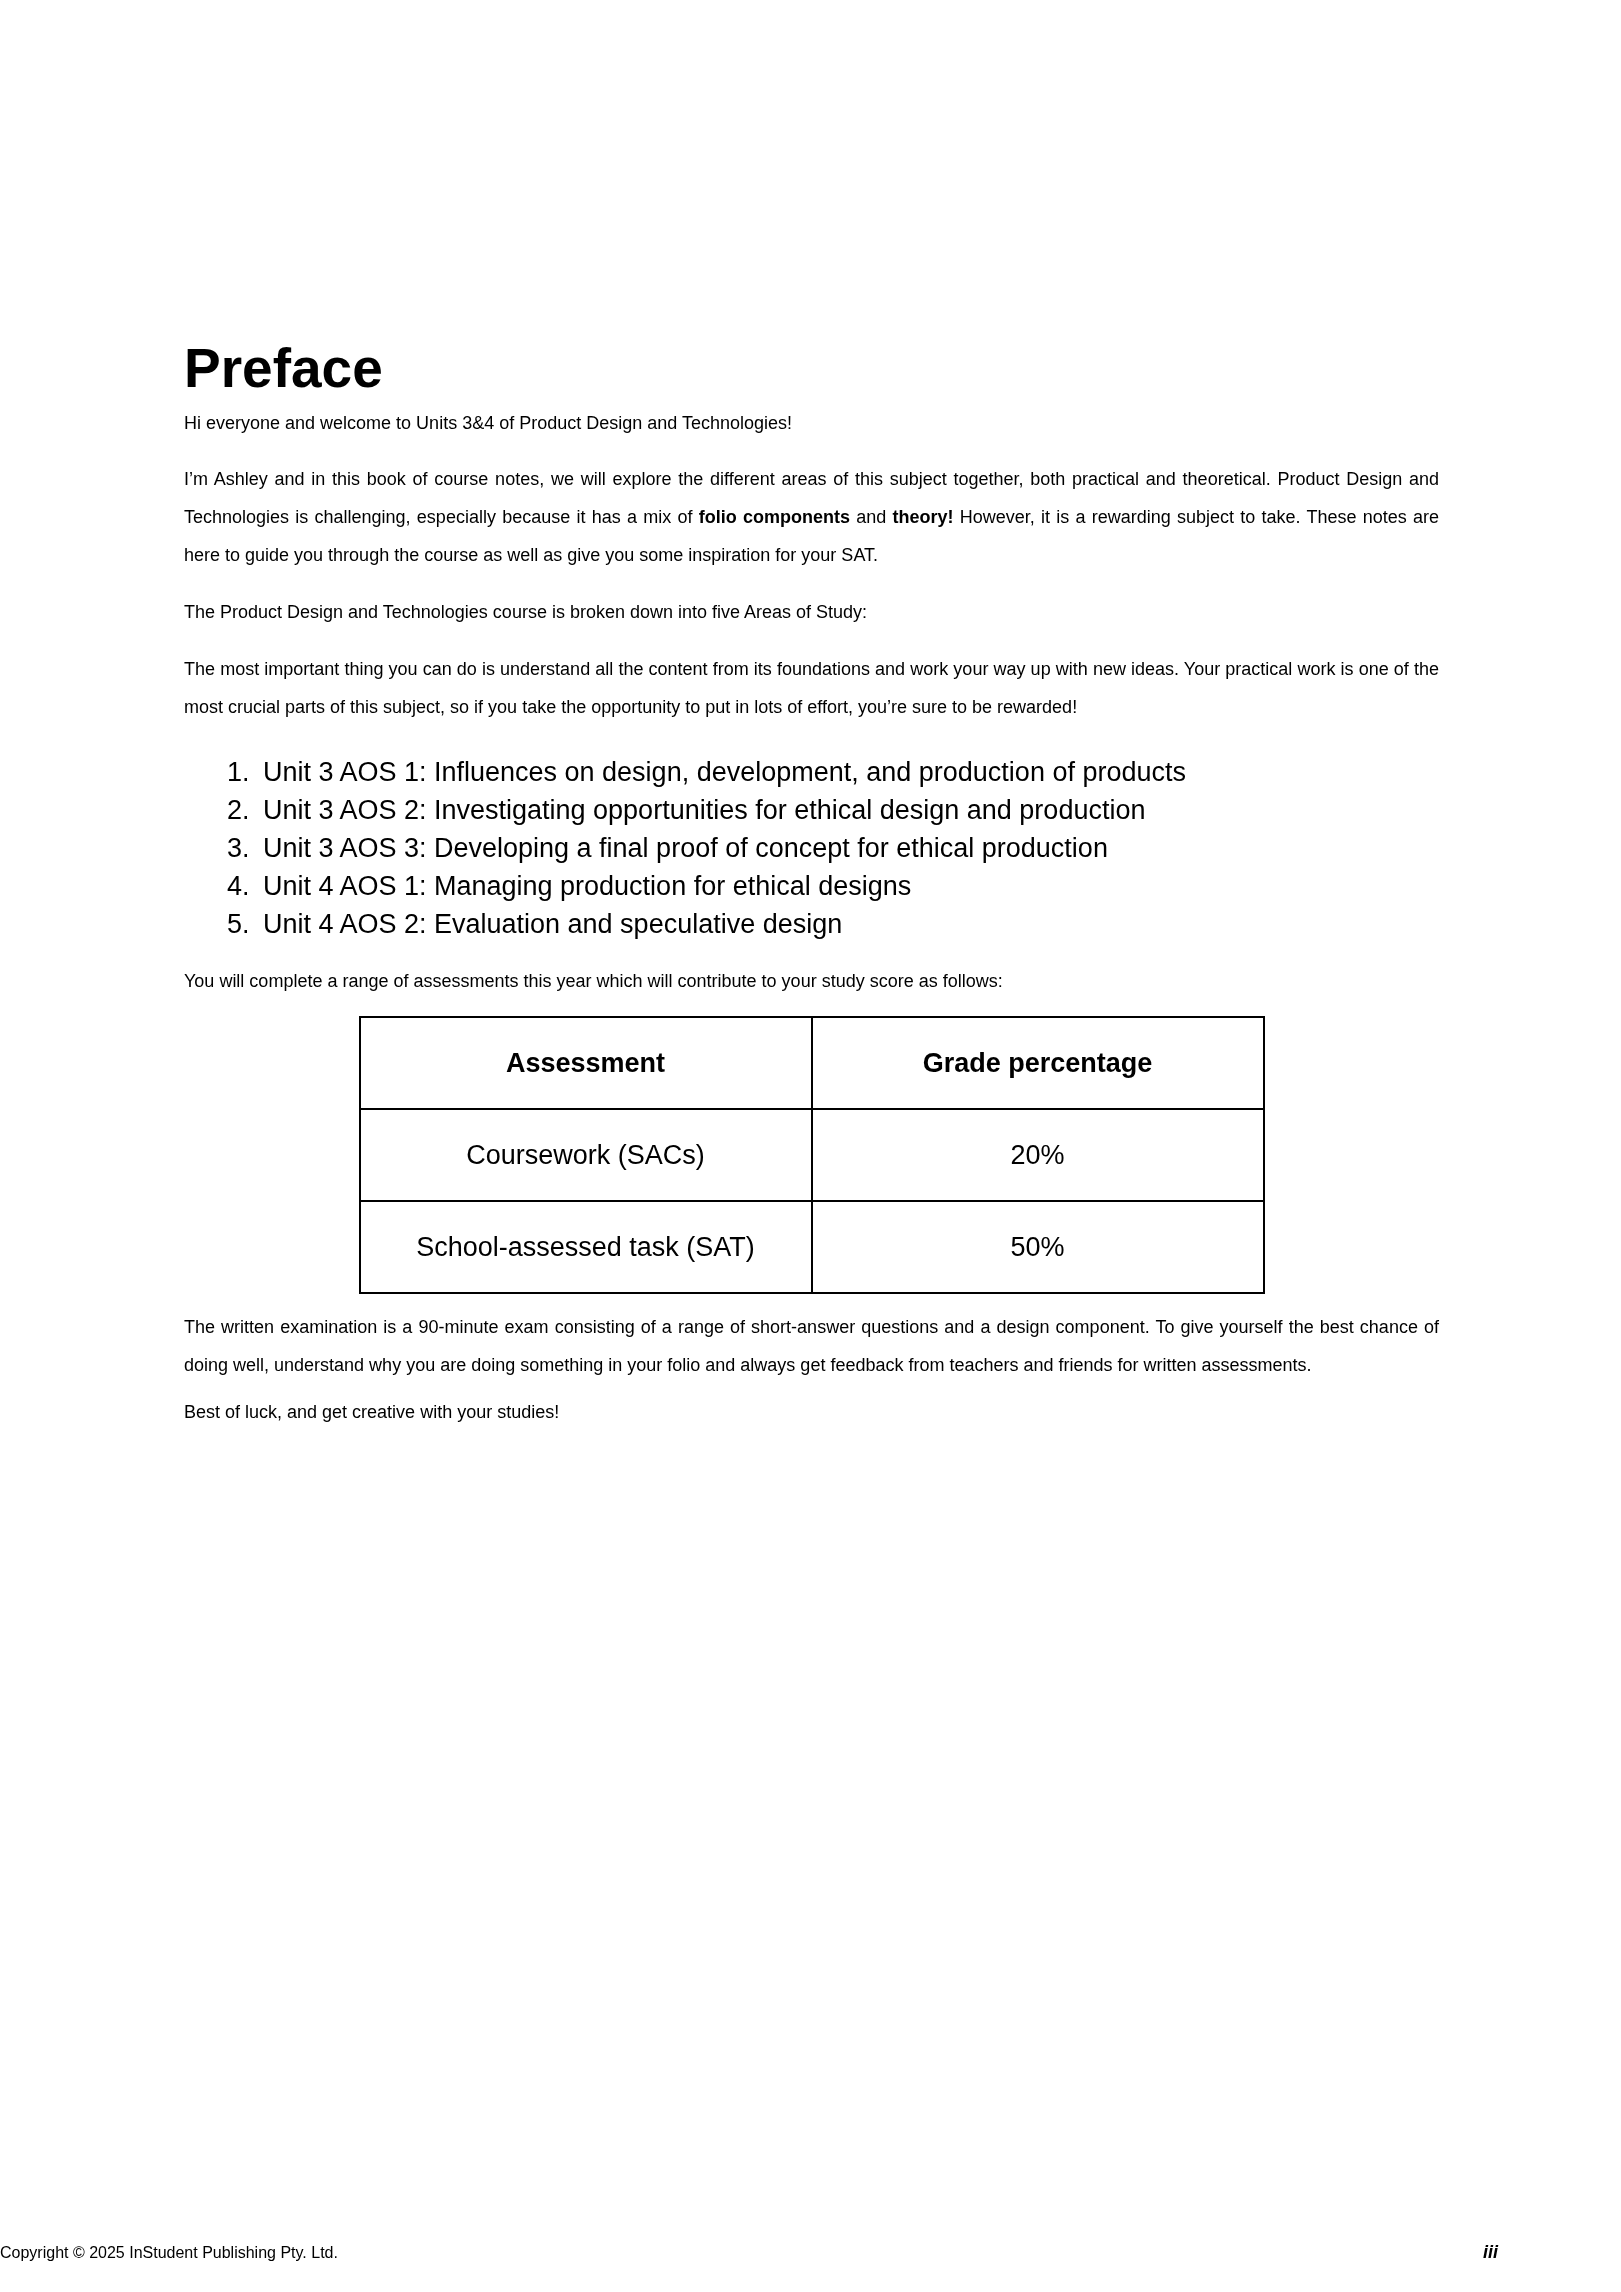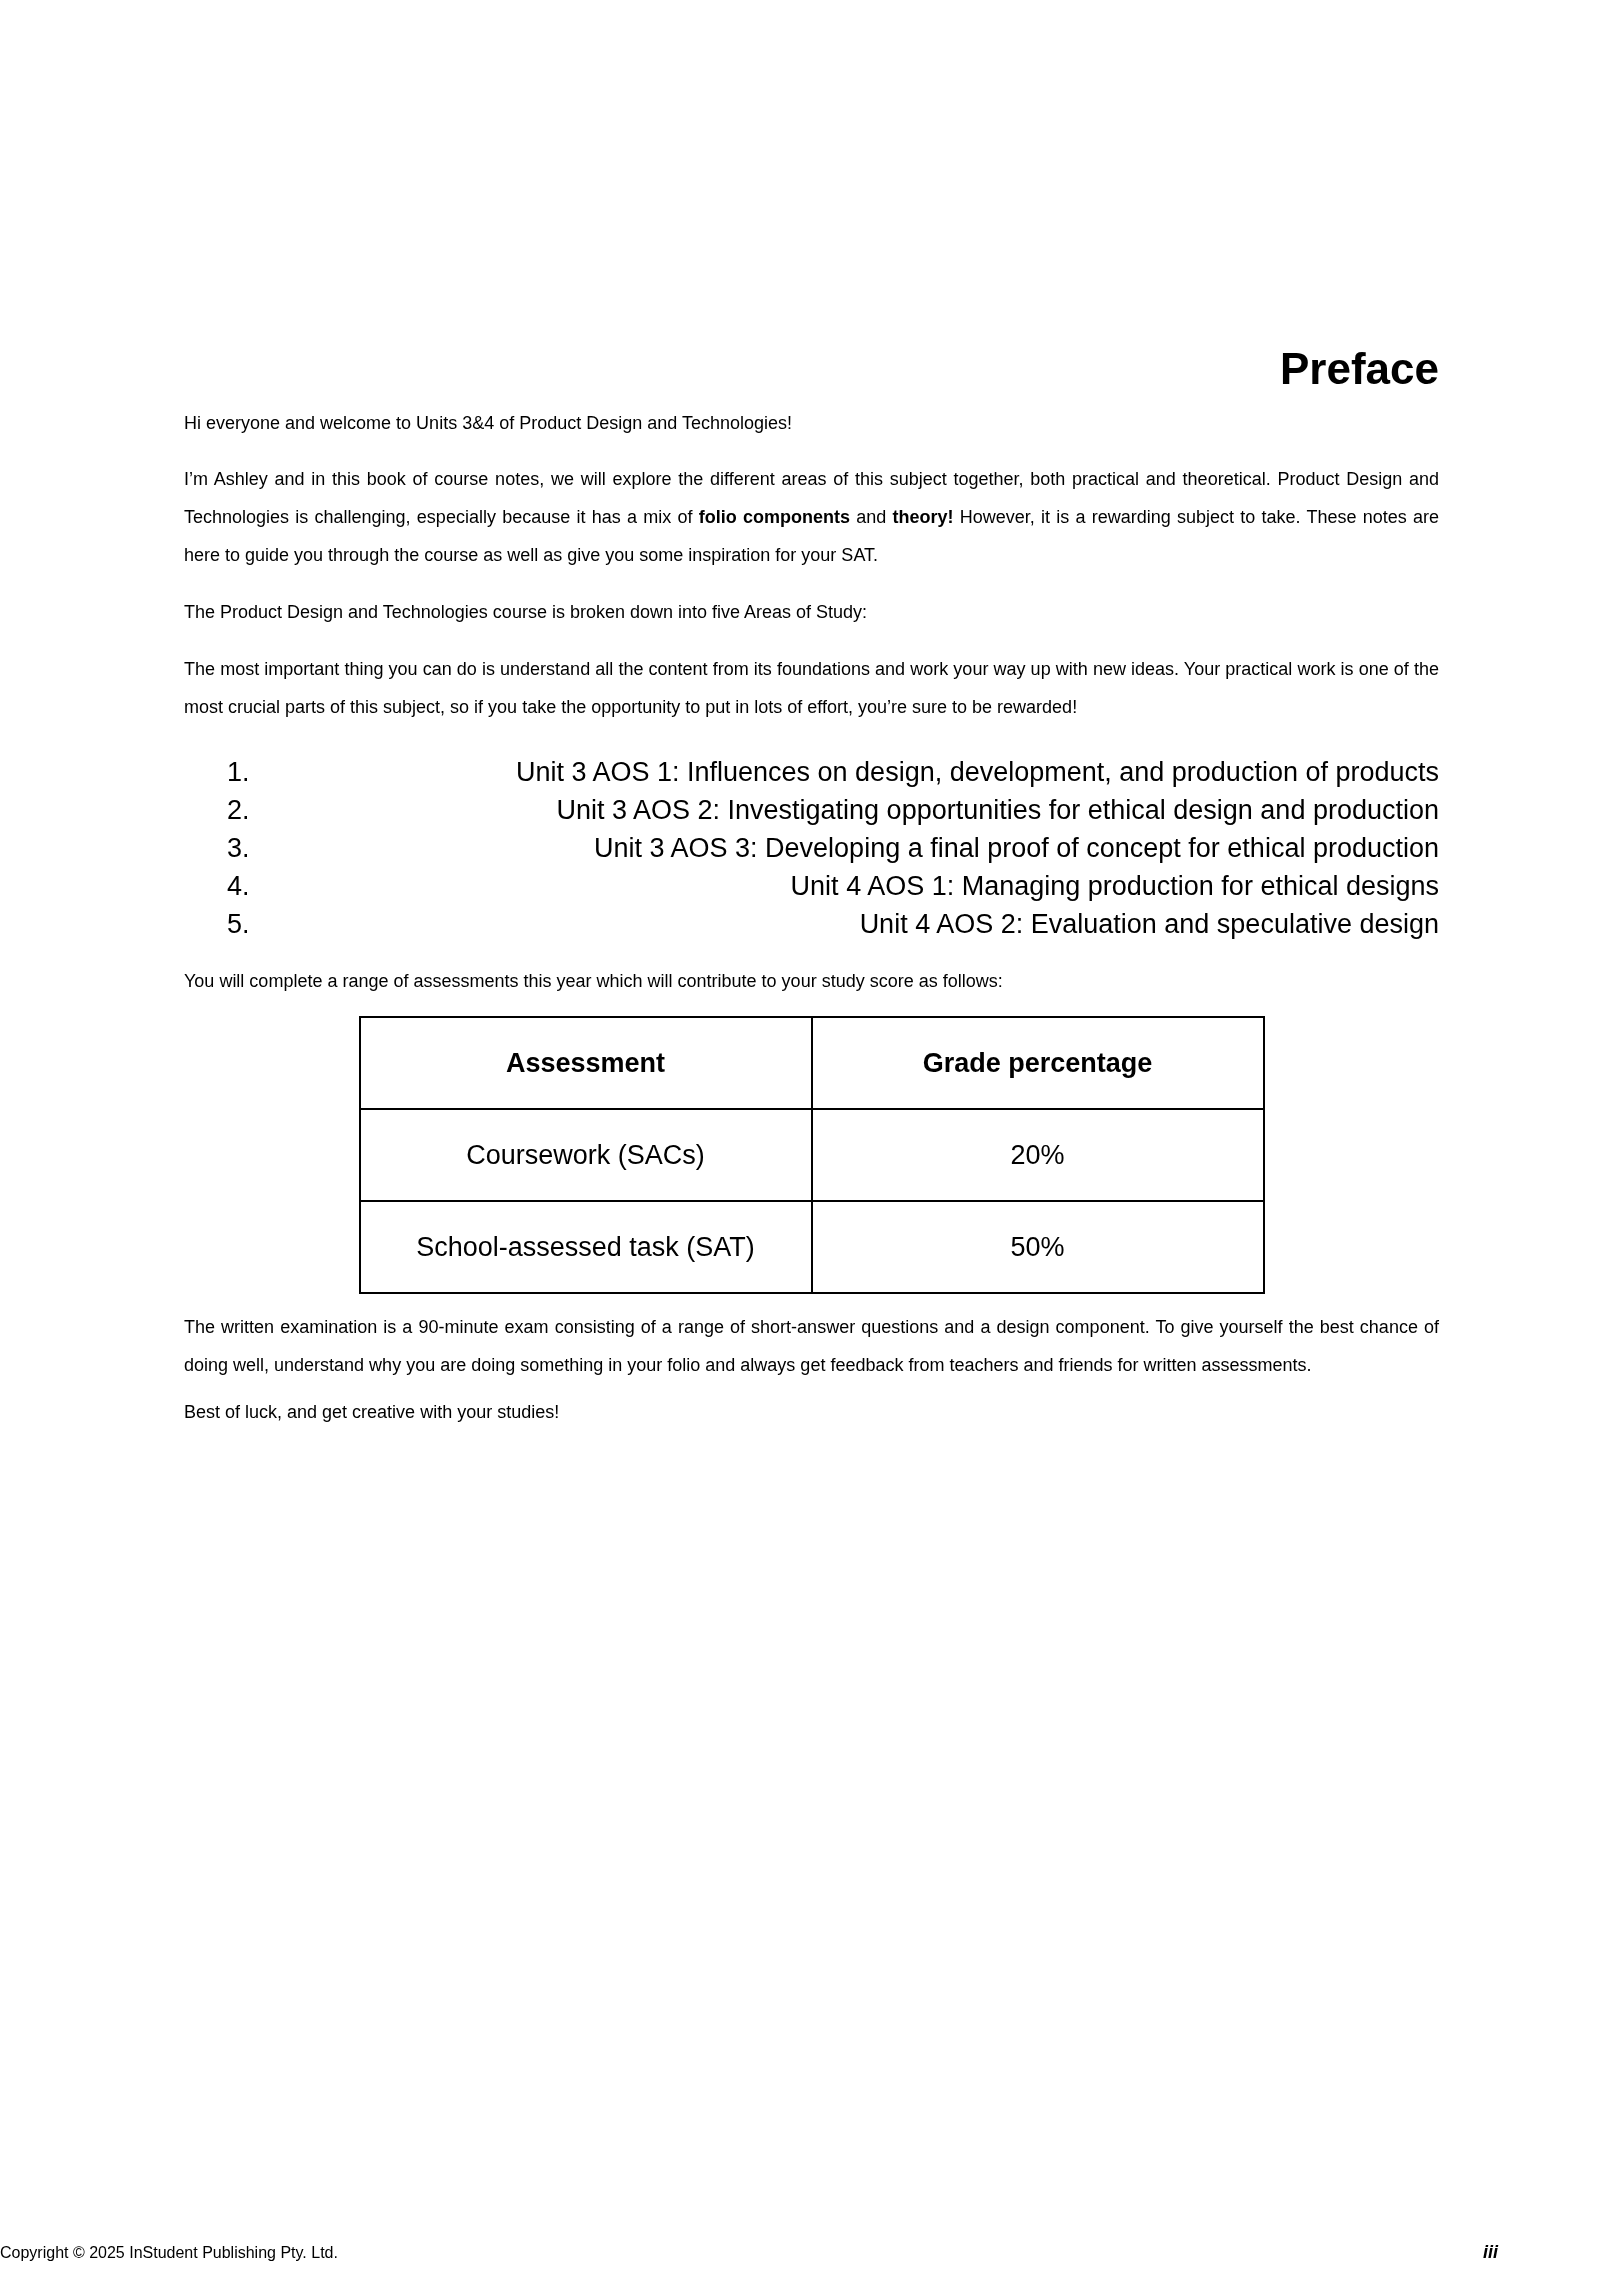--- a/index.html
+++ b/index.html
@@ -19,24 +19,24 @@
   .content {
     position: absolute;
     left: 184px;
     top: 0;
     width: 1255px;
     text-align: justify;
   }
   h1.preface-title {
     margin: 339px 0 0 0;
     padding: 0;
-    font-size: 44px;
+    font-size: 55px;
     line-height: 59px;
     font-weight: bold;
-    text-align: right;
+    text-align: left;
   }
   p.para {
     margin: 18.6px 0 0 0;
     padding: 0;
     font-size: 18px;
     line-height: 38px;
   }
   p.para.first {
     margin-top: 5.9px;
   }
@@ -44,21 +44,20 @@
     margin: 27.4px 0 0 0;
     padding: 0 0 0 73px;
     font-size: 27px;
     line-height: 38px;
     text-align: left;
     list-style: decimal outside;
   }
   ol.aos-list li {
     margin: 0;
     padding-left: 5.9px;
-    text-align: right;
   }
   table.assessment-table {
     border-collapse: collapse;
     margin: 16.7px auto 0 auto;
     width: 906px;
     table-layout: fixed;
   }
   table.assessment-table th,
   table.assessment-table td {
     border: 2px solid #000000;

